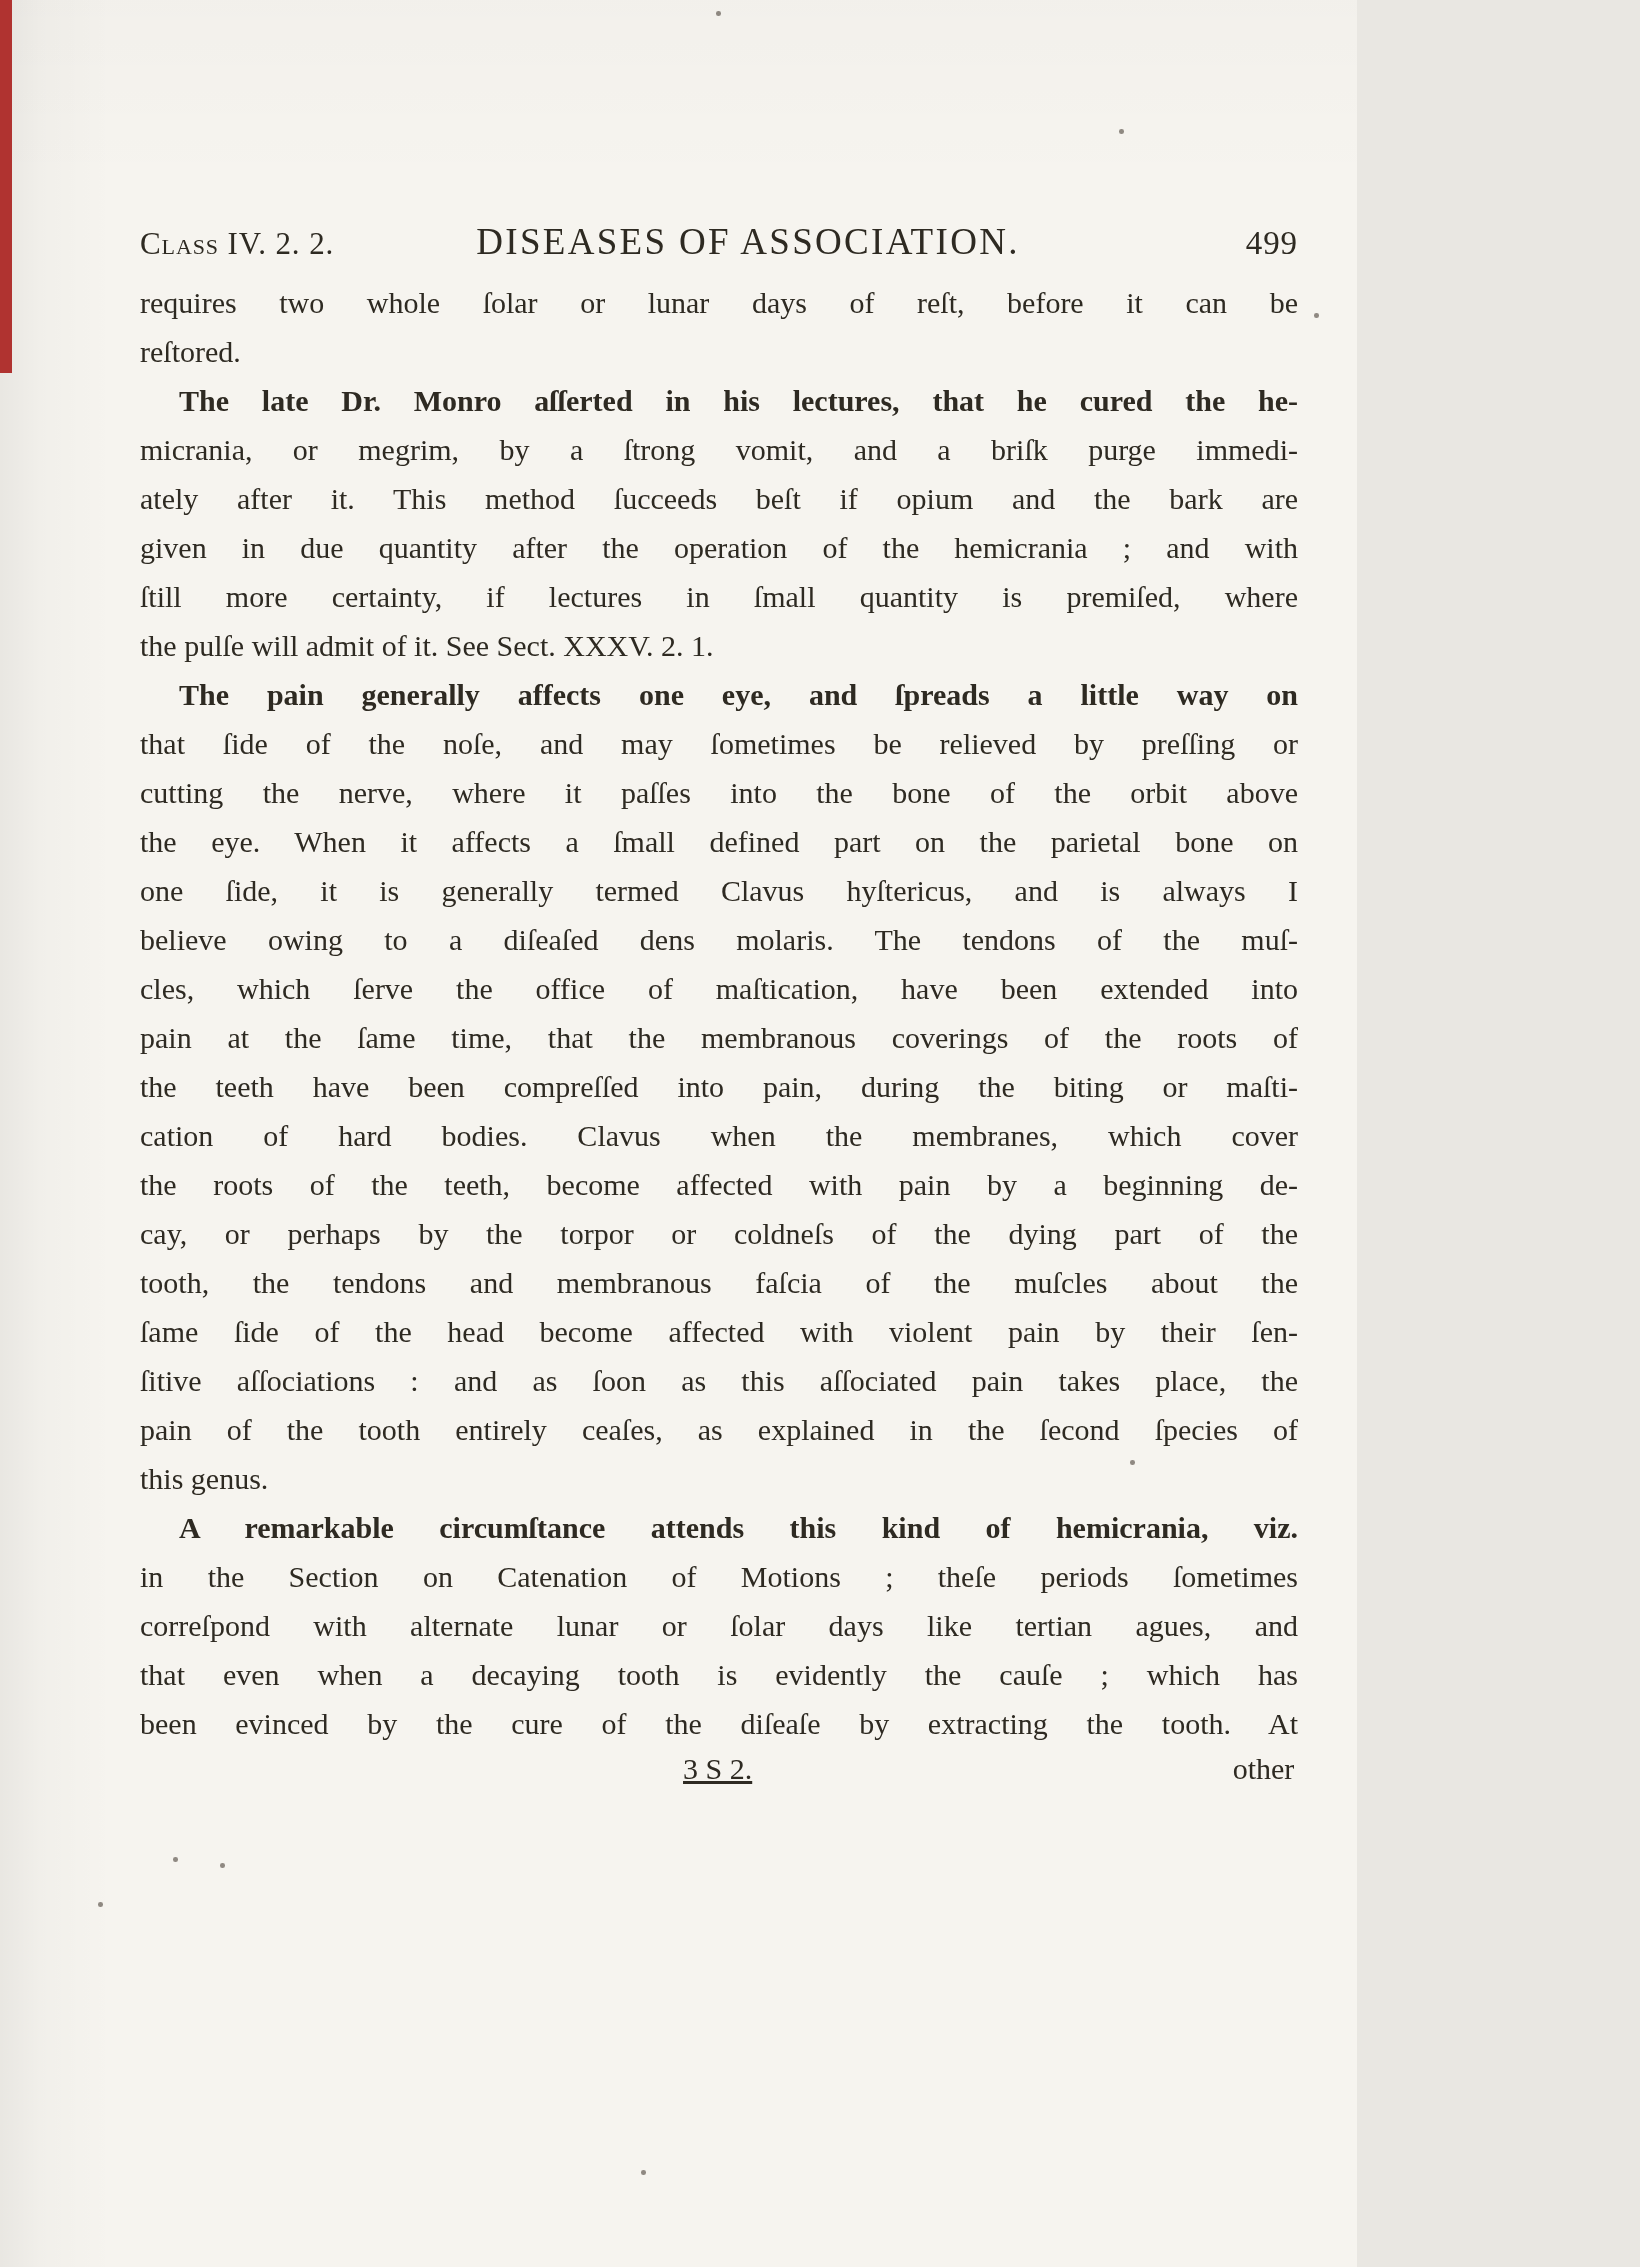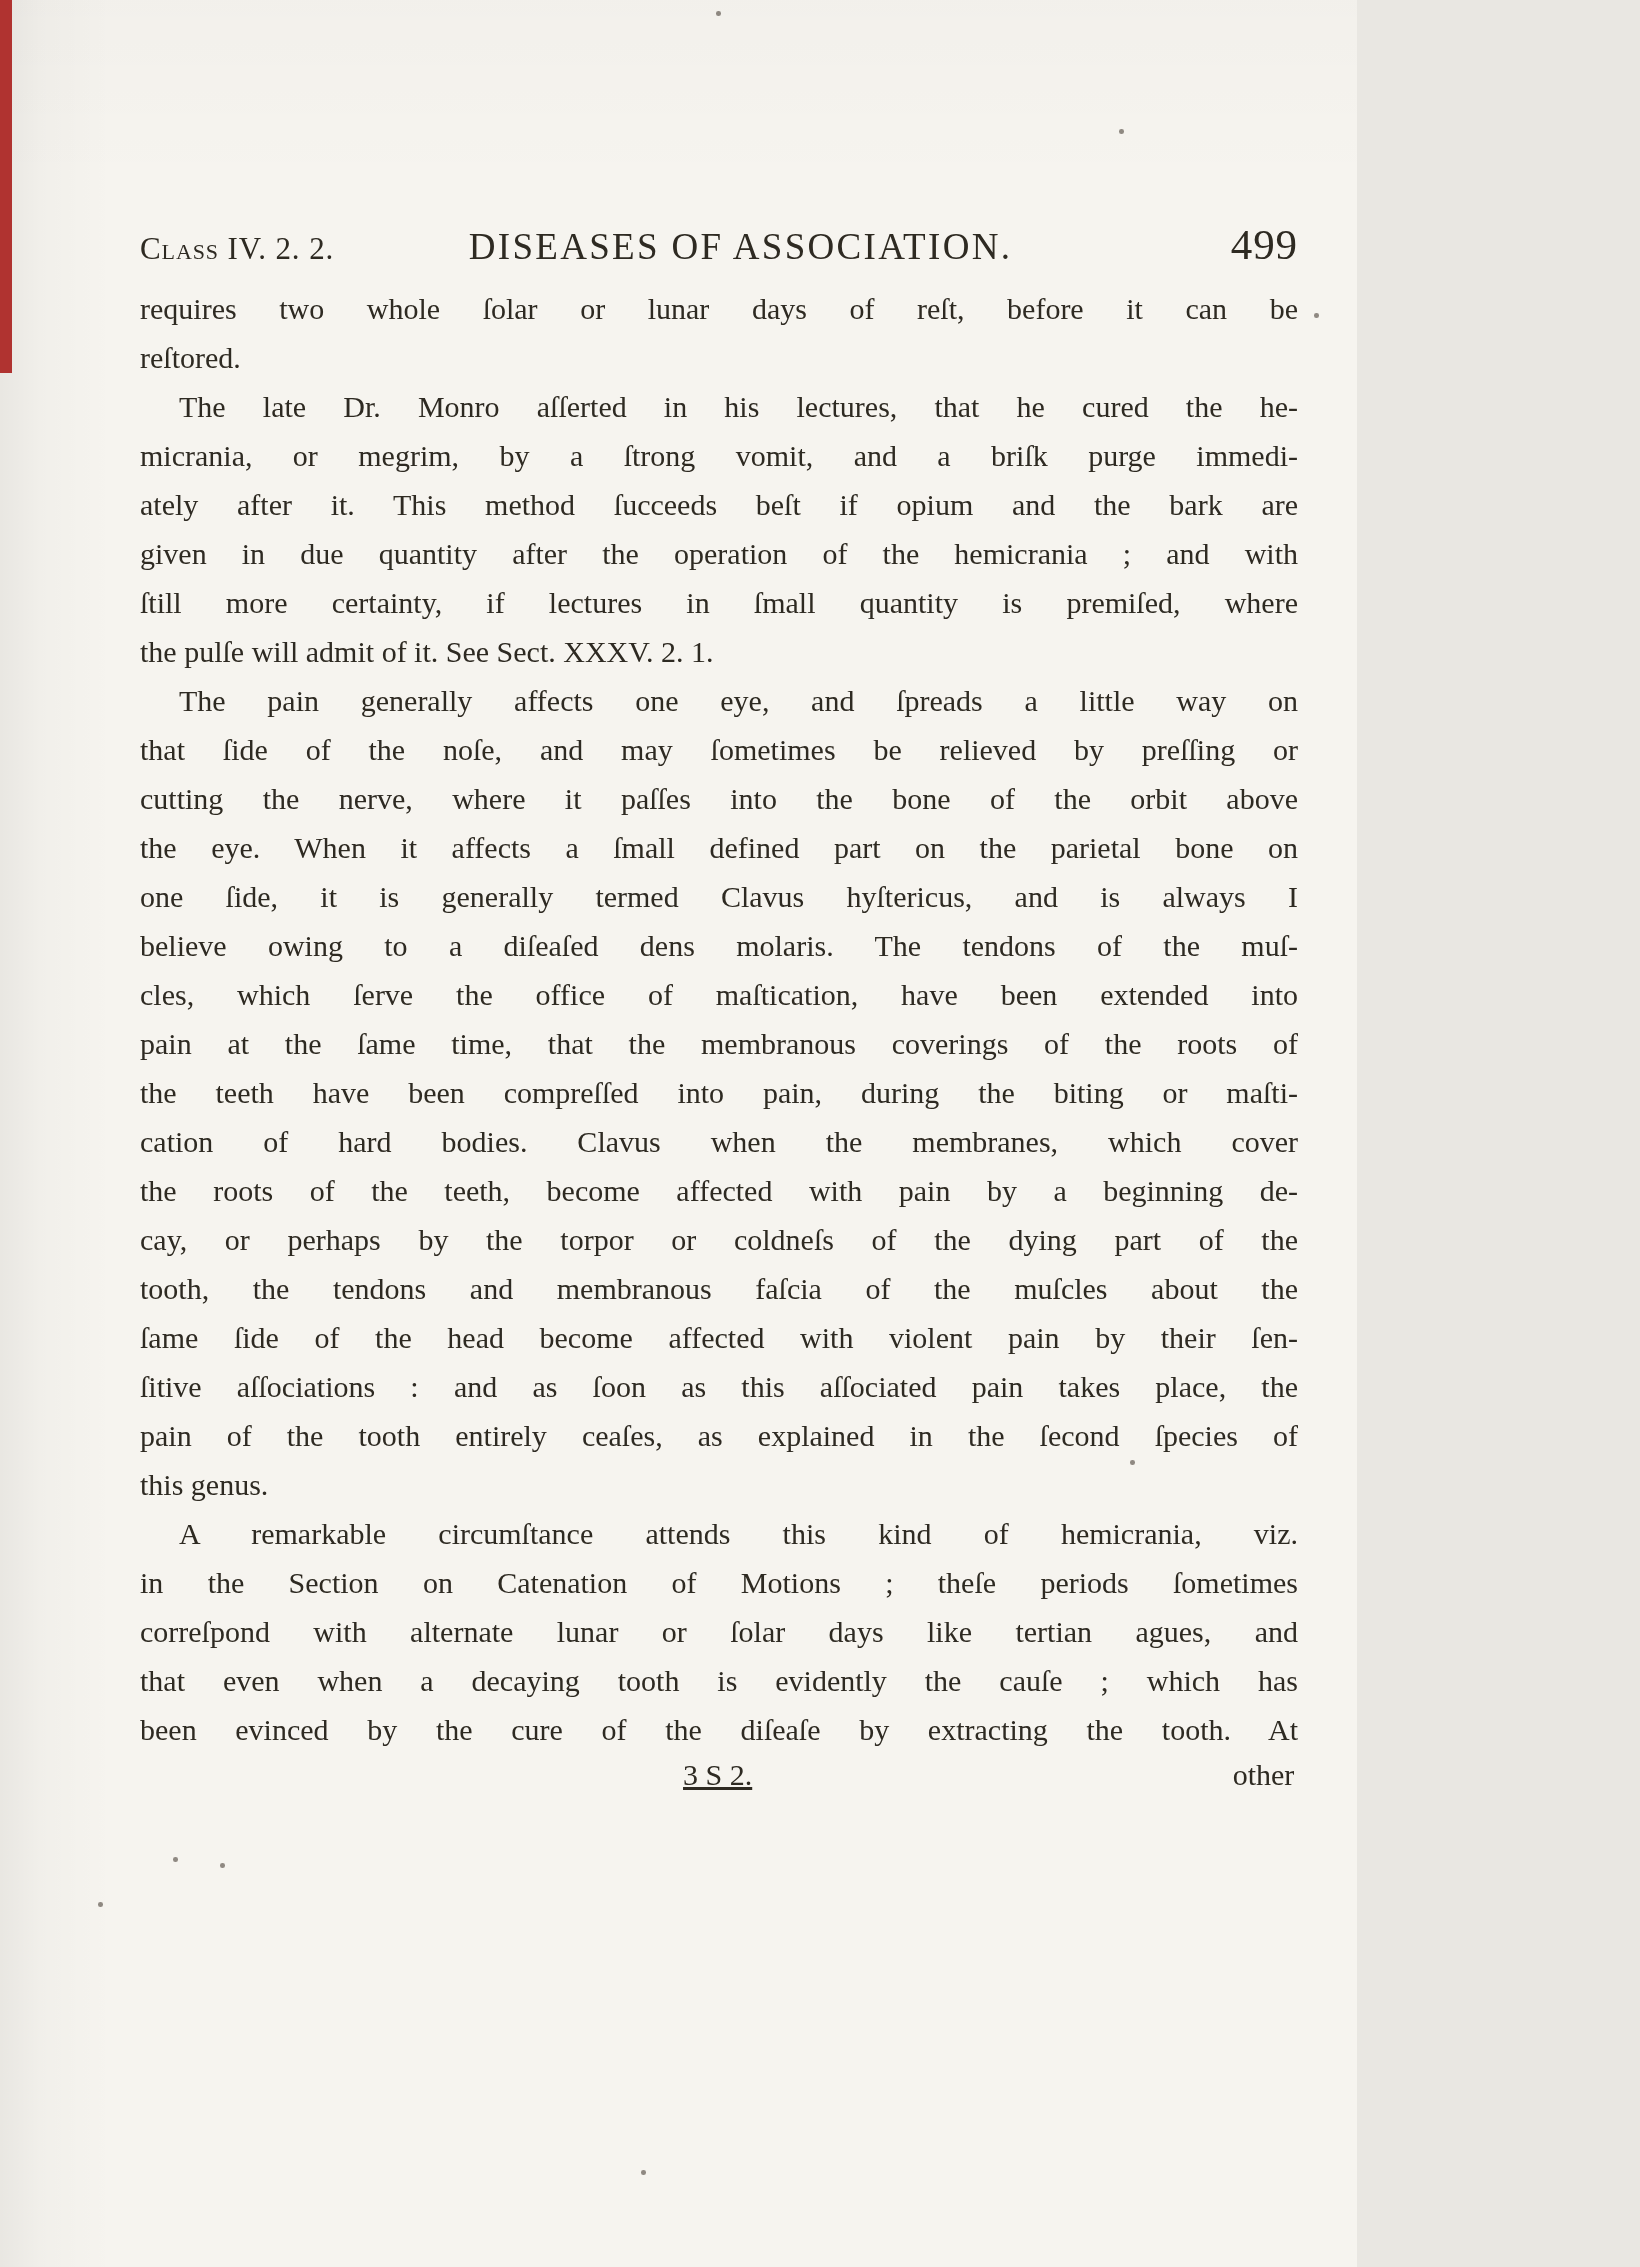--- a/index.html
+++ b/index.html
@@ -31,32 +31,32 @@
   }
   .class-label{
     font-variant:small-caps;
     font-size:31px;letter-spacing:0.9px;white-space:nowrap;
   }
   .doc-title{
     font-size:37px;font-weight:normal;letter-spacing:2.3px;white-space:nowrap;
     margin-left:28px;margin-right:112px;
   }
   .page-number{
-    font-size:43px;letter-spacing:0.9px;white-space:nowrap;
+    font-size:33px;letter-spacing:0.9px;white-space:nowrap;
   }
   .body-text{
     font-size:30px;line-height:49px;
   }
   .line{
     text-align:justify;
     text-align-last:justify;
     -moz-text-align-last:justify;
     height:49px;overflow:visible;white-space:nowrap;
   }
-  .line.indent{text-indent:39px;}
+  .line.indent{text-indent:39px;font-weight:bold;}
   .line.para-end{text-align-last:left;-moz-text-align-last:left;}
   .footer{
     position:relative;height:50px;margin-top:3.7px;font-size:30px;
   }
   .signature{
     position:absolute;left:50%;transform:translateX(-52%);text-decoration:underline;
   }
   .catchword{
     position:absolute;right:3.7px;
   }

